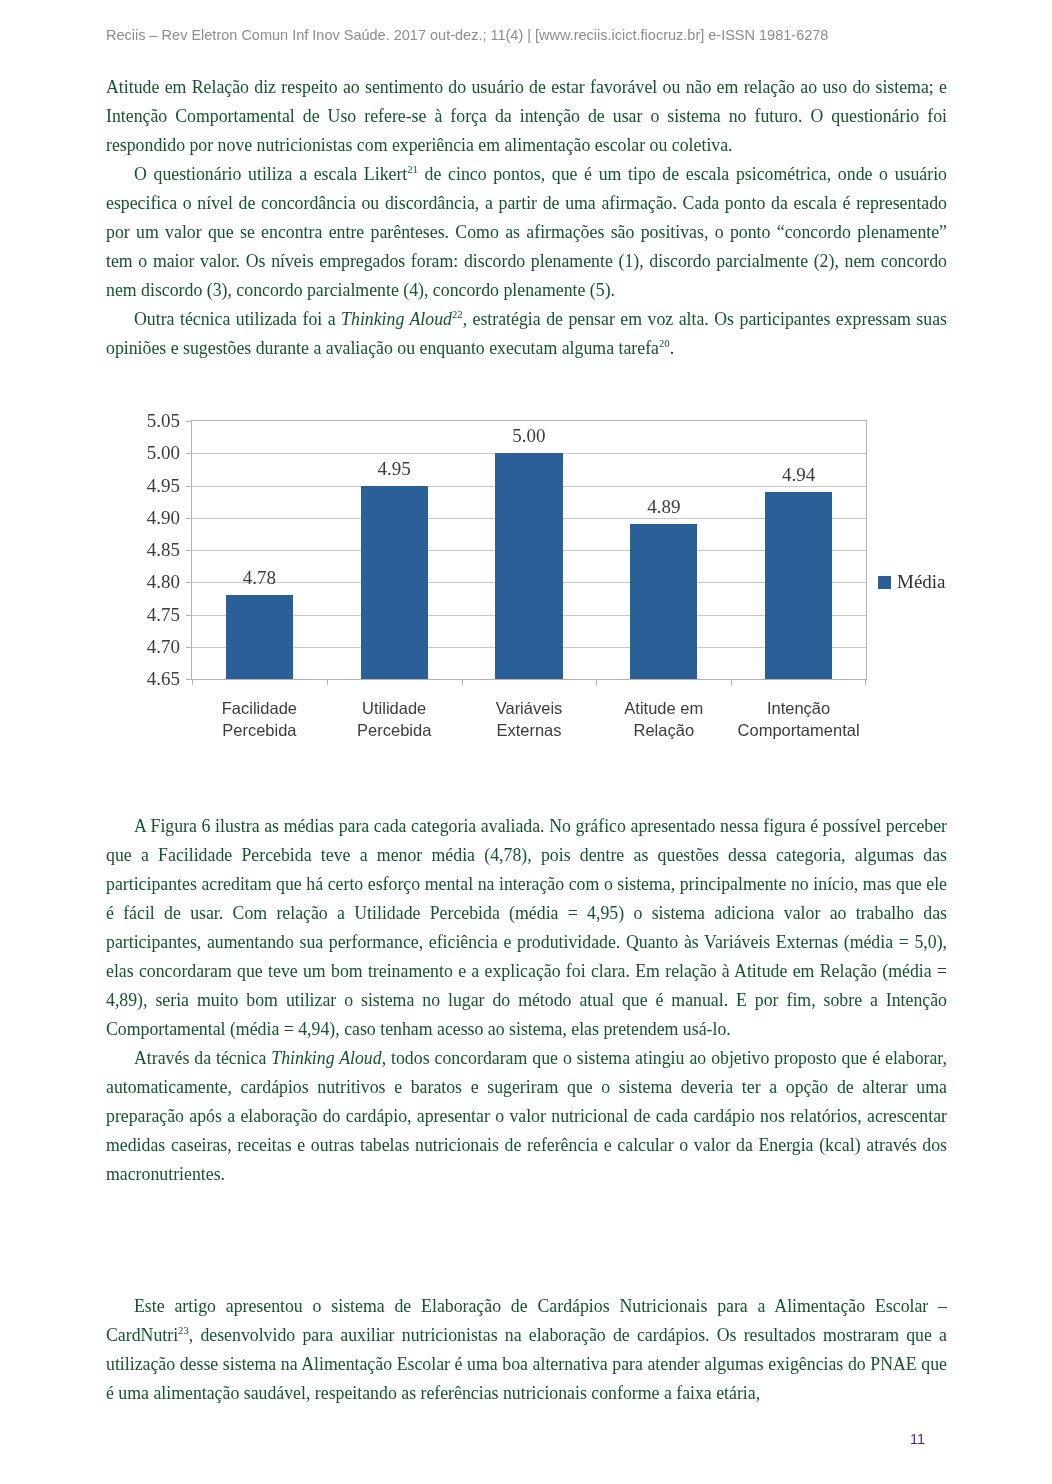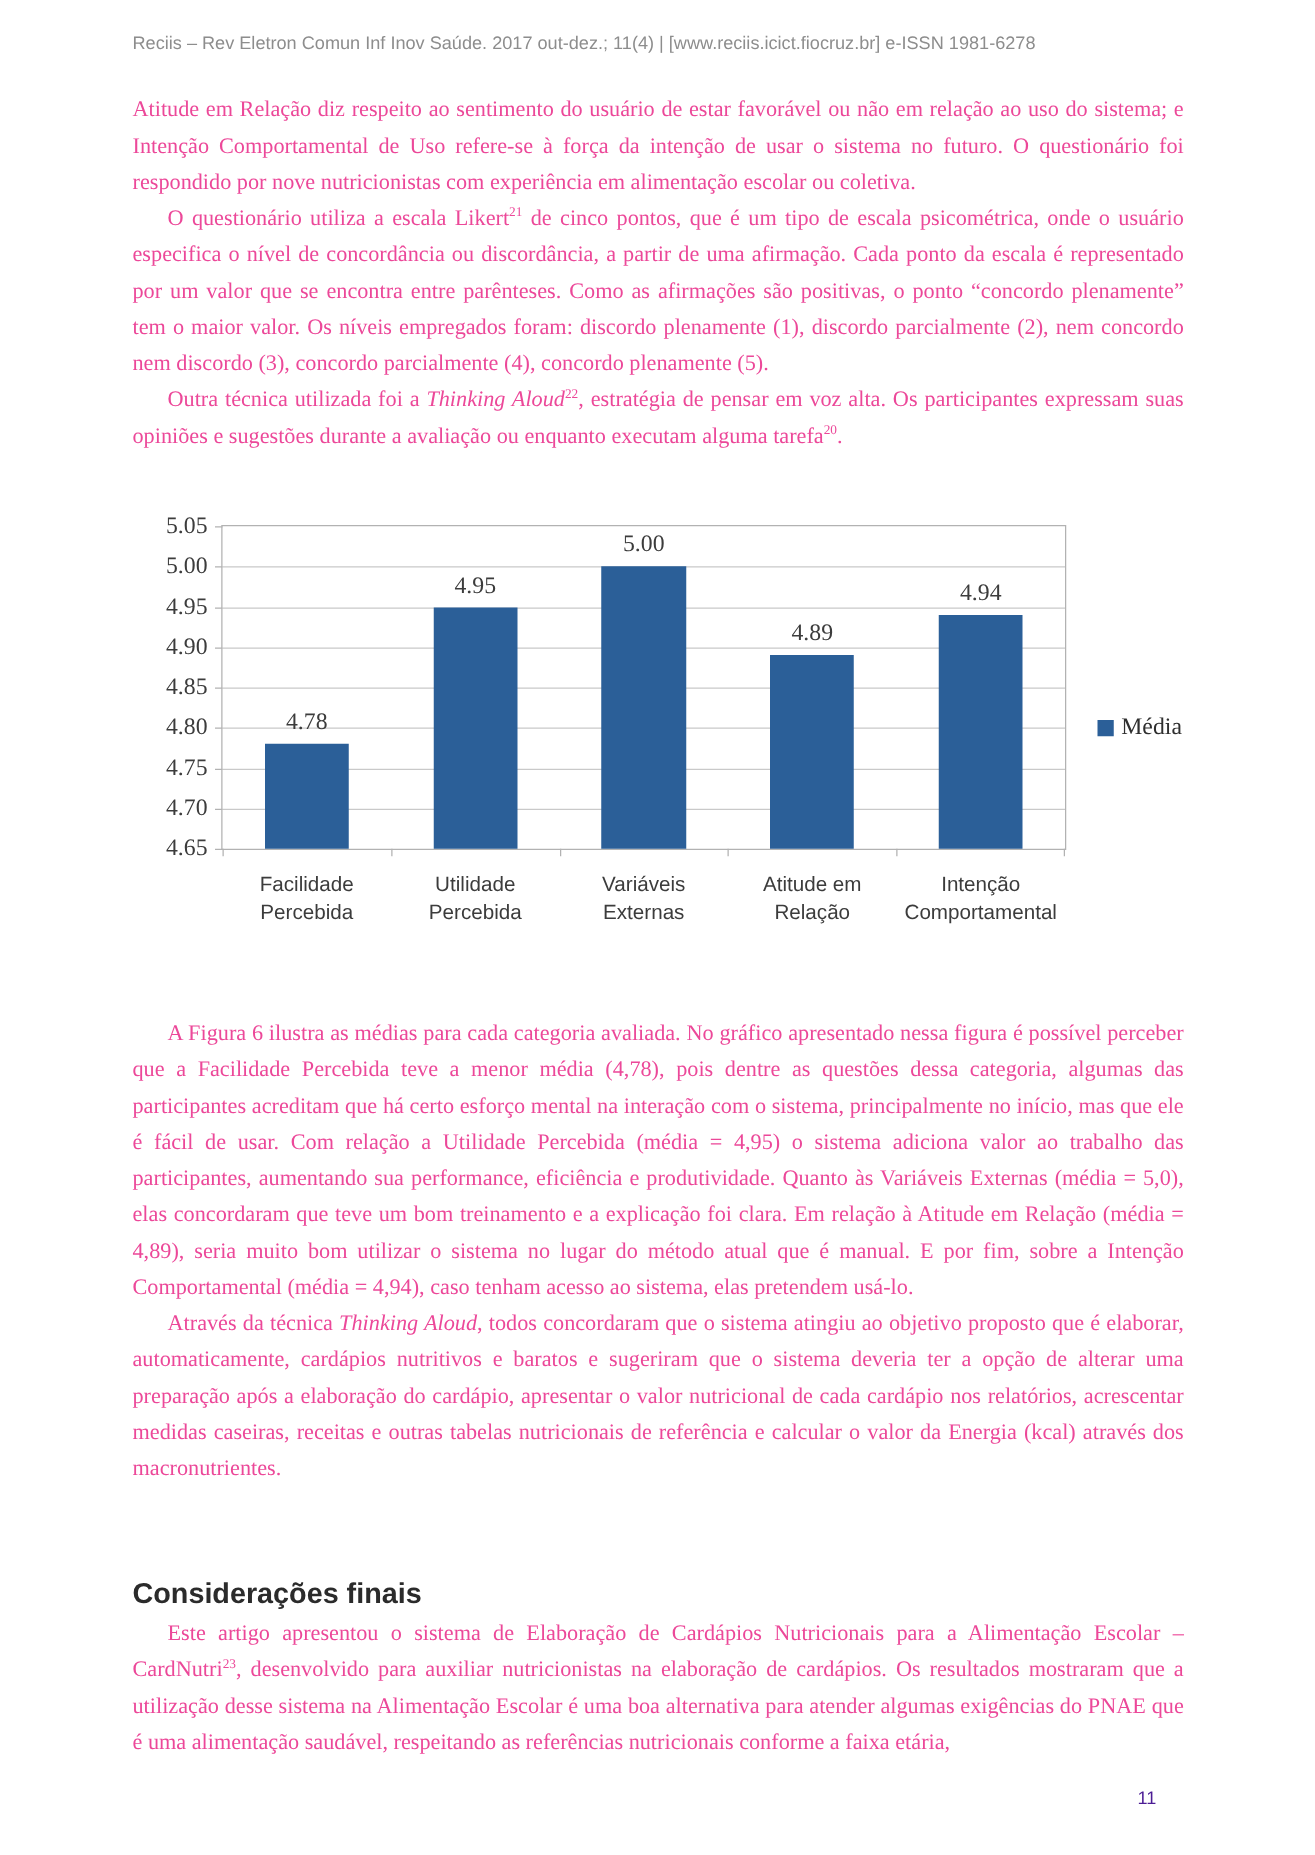--- a/index.html
+++ b/index.html
@@ -3,41 +3,41 @@
 <meta charset="utf-8">
 <style>
   html,body{margin:0;padding:0;background:#ffffff;}
   .page{position:relative;width:1024px;height:1484px;background:#ffffff;overflow:hidden;
         font-family:"Liberation Serif",serif;color:#383838;}
   
   .running-header{position:absolute;left:106px;top:27px;width:860px;
         font-family:"Liberation Sans",sans-serif;font-size:14.5px;color:#8d8d8d;}
   
   .textblock{position:absolute;left:106px;width:841px;
-        font-size:17.8px;line-height:29px;text-align:justify;color:#ec4899;}
+        font-size:17.8px;line-height:29px;text-align:justify;color:#14532d;}
   .textblock p{margin:0;}
   .textblock p.indent{text-indent:28px;}
   #block1{top:73px;}
   #block2{top:812px;}
   #block3{top:1292px;}
   sup{font-size:60%;line-height:0;vertical-align:super;}
   i{font-style:italic;}
   
   .section-heading{position:absolute;left:106px;top:1242px;
         font-family:"Liberation Sans",sans-serif;font-weight:bold;
         font-size:23px;color:#2b2b2b;}
   
   .figure-caption{position:absolute;left:106px;top:767px;
         font-family:"Liberation Sans",sans-serif;font-size:15.5px;color:#2d2d2d;}
   
   .page-number{position:absolute;right:99px;top:1431px;width:60px;text-align:right;
         font-family:"Liberation Sans",sans-serif;font-size:14.5px;color:#4c1d95;}
   
   .chart{position:absolute;left:110px;top:405px;width:860px;height:350px;}
-  .plot{position:absolute;left:67px;top:15px;width:674px;height:258px;
+  .plot{position:absolute;left:81px;top:15px;width:674px;height:258px;
         border:1px solid #b2b2b2;background:#ffffff;}
   .gridline{position:absolute;left:0;width:100%;height:1px;background:#c9c9c9;}
   .ytick-label{position:absolute;left:-82px;width:70px;text-align:right;
         font-family:"Liberation Serif",serif;font-size:19px;color:#3c3c3c;line-height:20px;}
   .ytick-mark{position:absolute;left:-6px;width:6px;height:1px;background:#b2b2b2;}
   .xtick-mark{position:absolute;top:100%;width:1px;height:6px;background:#b2b2b2;}
   .bar{position:absolute;}
   .bar-value-label{position:absolute;text-align:center;
         font-family:"Liberation Serif",serif;font-size:19px;color:#3c3c3c;line-height:20px;}
   .x-category-label{position:absolute;top:calc(100% + 18px);text-align:center;white-space:pre-line;
@@ -118,21 +118,20 @@
       <span class="legend-label" id="legend-label">Média</span>
     </div>
   </div>
 
 
   <div class="textblock" id="block2">
       <p class="para indent"><span>A Figura 6 ilustra as médias para cada categoria avaliada. No gráfico apresentado nessa figura é possível perceber que a Facilidade Percebida teve a menor média (4,78), pois dentre as questões dessa categoria, algumas das participantes acreditam que há certo esforço mental na interação com o sistema, principalmente no início, mas que ele é fácil de usar. Com relação a Utilidade Percebida (média = 4,95) o sistema adiciona valor ao trabalho das participantes, aumentando sua performance, eficiência e produtividade. Quanto às Variáveis Externas (média = 5,0), elas concordaram que teve um bom treinamento e a explicação foi clara. Em relação à Atitude em Relação (média = 4,89), seria muito bom utilizar o sistema no lugar do método atual que é manual. E por fim, sobre a Intenção Comportamental (média = 4,94), caso tenham acesso ao sistema, elas pretendem usá-lo.</span></p>
       <p class="para indent"><span>Através da técnica </span><i>Thinking Aloud</i><span>, todos concordaram que o sistema atingiu ao objetivo proposto que é elaborar, automaticamente, cardápios nutritivos e baratos e sugeriram que o sistema deveria ter a opção de alterar uma preparação após a elaboração do cardápio, apresentar o valor nutricional de cada cardápio nos relatórios, acrescentar medidas caseiras, receitas e outras tabelas nutricionais de referência e calcular o valor da Energia (kcal) através dos macronutrientes.</span></p>
     </div>
 
-  <h2 class="section-heading">Considerações finais</h2>
 
   <div class="textblock" id="block3">
       <p class="para indent"><span>Este artigo apresentou o sistema de Elaboração de Cardápios Nutricionais para a Alimentação Escolar – CardNutri</span><sup>23</sup><span>, desenvolvido para auxiliar nutricionistas na elaboração de cardápios. Os resultados mostraram que a utilização desse sistema na Alimentação Escolar é uma boa alternativa para atender algumas exigências do PNAE que é uma alimentação saudável, respeitando as referências nutricionais conforme a faixa etária,</span></p>
     </div>
 
   <div class="page-number">11</div>
 
 </div>
 
 </body></html>

